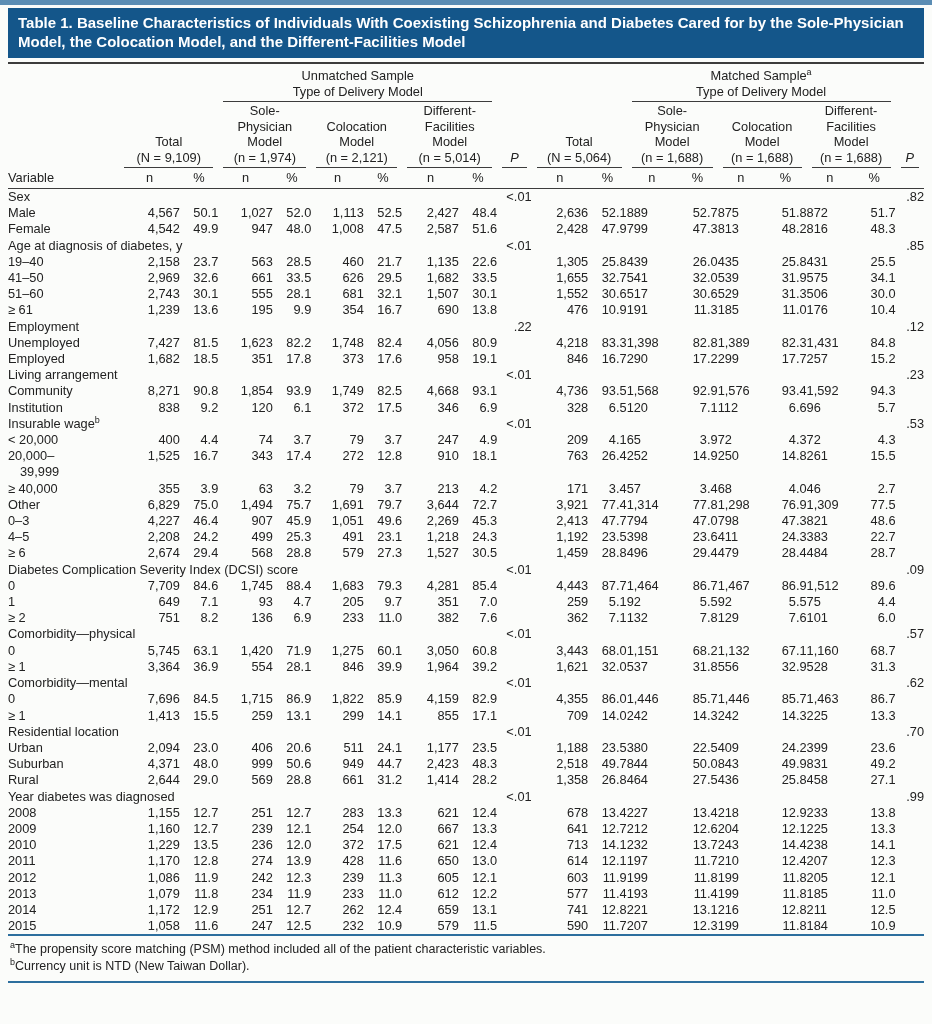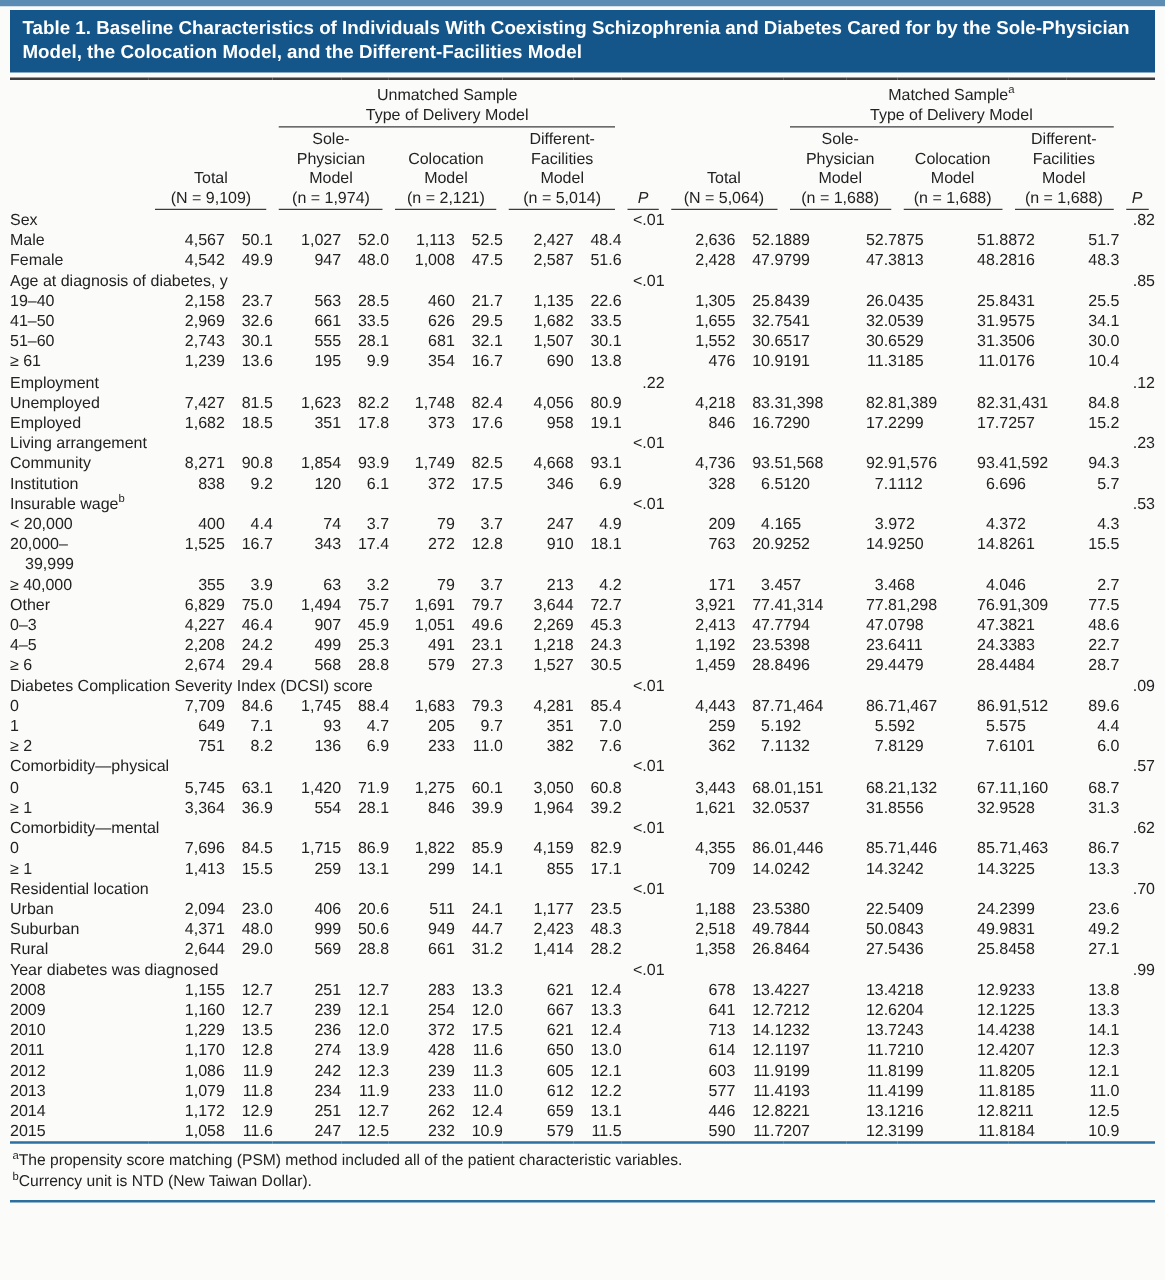--- a/index.html
+++ b/index.html
@@ -116,20 +116,41 @@
           <th colspan="2">
               <div class="hcell gline">Different-
 Facilities
 Model
 (n = 1,688)</div>
             </th>
           <th>
               <div class="hcell gline p-head">P</div>
             </th>
         </tr>
+        <tr class="cols">
+          <th class="var-head">Variable</th>
+          <th>n</th>
+          <th>%</th>
+          <th>n</th>
+          <th>%</th>
+          <th>n</th>
+          <th>%</th>
+          <th>n</th>
+          <th>%</th>
+          <th></th>
+          <th>n</th>
+          <th>%</th>
+          <th>n</th>
+          <th>%</th>
+          <th>n</th>
+          <th>%</th>
+          <th>n</th>
+          <th>%</th>
+          <th></th>
+        </tr>
       </thead>
       <tbody class="data">
           <tr>
             <td class="cat" colspan="9">Sex</td>
             <td class="pv">&lt;.01</td>
             <td colspan="8"></td>
             <td class="pv">.82</td>
           </tr>
           <tr>
             <td class="sub">Male</td>
@@ -391,21 +412,21 @@
             <td class="n-r">1,525</td>
             <td class="n-r">16.7</td>
             <td class="n-r">343</td>
             <td class="n-r">17.4</td>
             <td class="n-r">272</td>
             <td class="n-r">12.8</td>
             <td class="n-r">910</td>
             <td class="n-r">18.1</td>
             <td class="pv"></td>
             <td class="n-r">763</td>
-            <td class="n-r">20.9</td>
+            <td class="n-r">26.4</td>
             <td class="n-l">252</td>
             <td class="n-r">14.9</td>
             <td class="n-l">250</td>
             <td class="n-r">14.8</td>
             <td class="n-l">261</td>
             <td class="n-r">15.5</td>
             <td class="pv"></td>
           </tr>
           <tr>
             <td class="sub">≥ 40,000</td>
@@ -882,21 +903,21 @@
             <td class="sub">2014</td>
             <td class="n-r">1,172</td>
             <td class="n-r">12.9</td>
             <td class="n-r">251</td>
             <td class="n-r">12.7</td>
             <td class="n-r">262</td>
             <td class="n-r">12.4</td>
             <td class="n-r">659</td>
             <td class="n-r">13.1</td>
             <td class="pv"></td>
-            <td class="n-r">446</td>
+            <td class="n-r">741</td>
             <td class="n-r">12.8</td>
             <td class="n-l">221</td>
             <td class="n-r">13.1</td>
             <td class="n-l">216</td>
             <td class="n-r">12.8</td>
             <td class="n-l">211</td>
             <td class="n-r">12.5</td>
             <td class="pv"></td>
           </tr>
           <tr>

